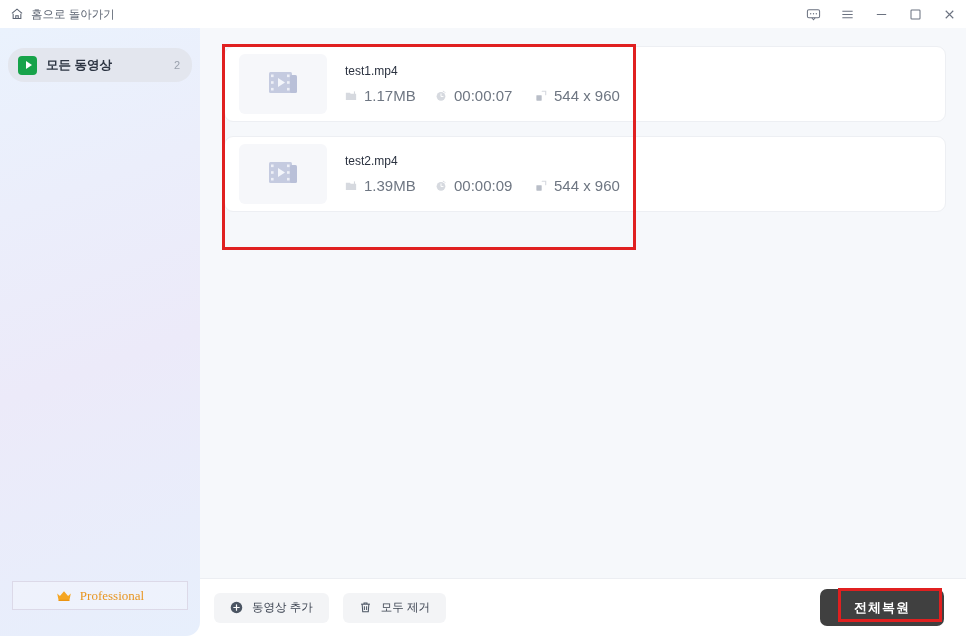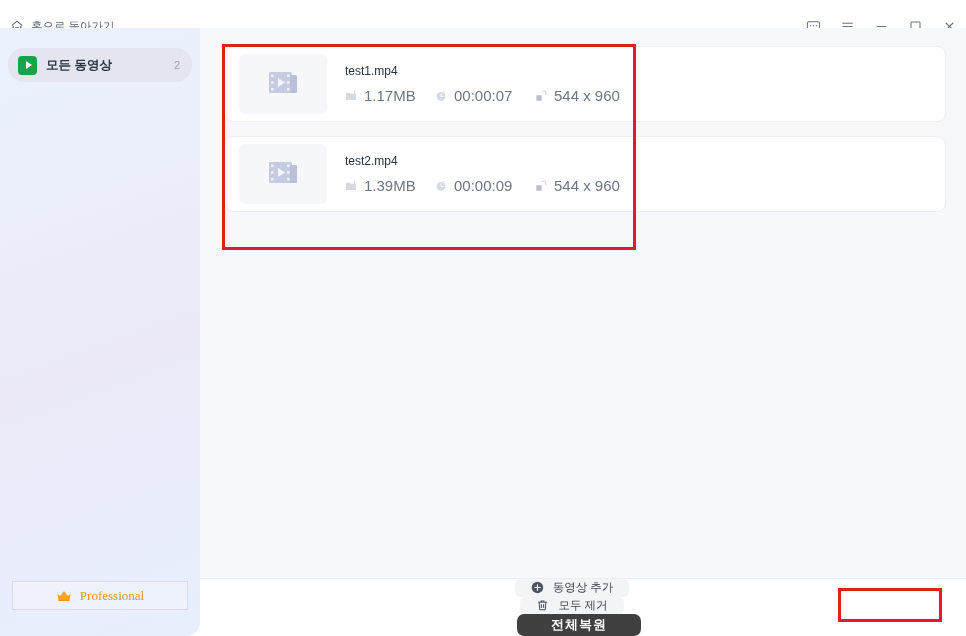--- a/index.html
+++ b/index.html
@@ -10,23 +10,23 @@
     overflow: hidden;
   }
   #app {
     position: relative;
     width: 966px; height: 636px;
     background: #ffffff;
   }
 
   
   .titlebar {
-    position: absolute; top: 12px; left: 0; width: 966px; height: 28px;
-    background: #ffffff;
-    display: flex; align-items: center; font-family: Liberation Serif, serif;
+    position: absolute; top: 0; left: 0; width: 966px; height: 28px;
+    background: #ffffff;
+    display: flex; align-items: center;
   }
   .home-btn {
     display: flex; align-items: center; gap: 7px;
     padding: 3px 8px 3px 10px;
     color: #5a6270; font-size: 11.5px;
     cursor: pointer;
   }
   .home-icon { width: 14px; height: 14px; display:block; }
 
   .win-controls {
@@ -131,21 +131,20 @@
   .m3 { width: 120px; }
 
   
   .bottombar {
     position: absolute; left: 0; bottom: 0;
     width: 766px; height: 58px;
     background: #ffffff;
     border-top: 1px solid #eceef2;
     display: flex; align-items: center;
     padding: 0 22px 0 14px;
-    flex-direction: column;
   }
   .tool-btn {
     height: 30px;
     display: flex; align-items: center; gap: 9px;
     padding: 0 16px;
     border-radius: 6px;
     background: #f3f4f6;
     font-size: 11.5px; color: #3b4250;
     cursor: pointer; margin-right: 14px;
   }

